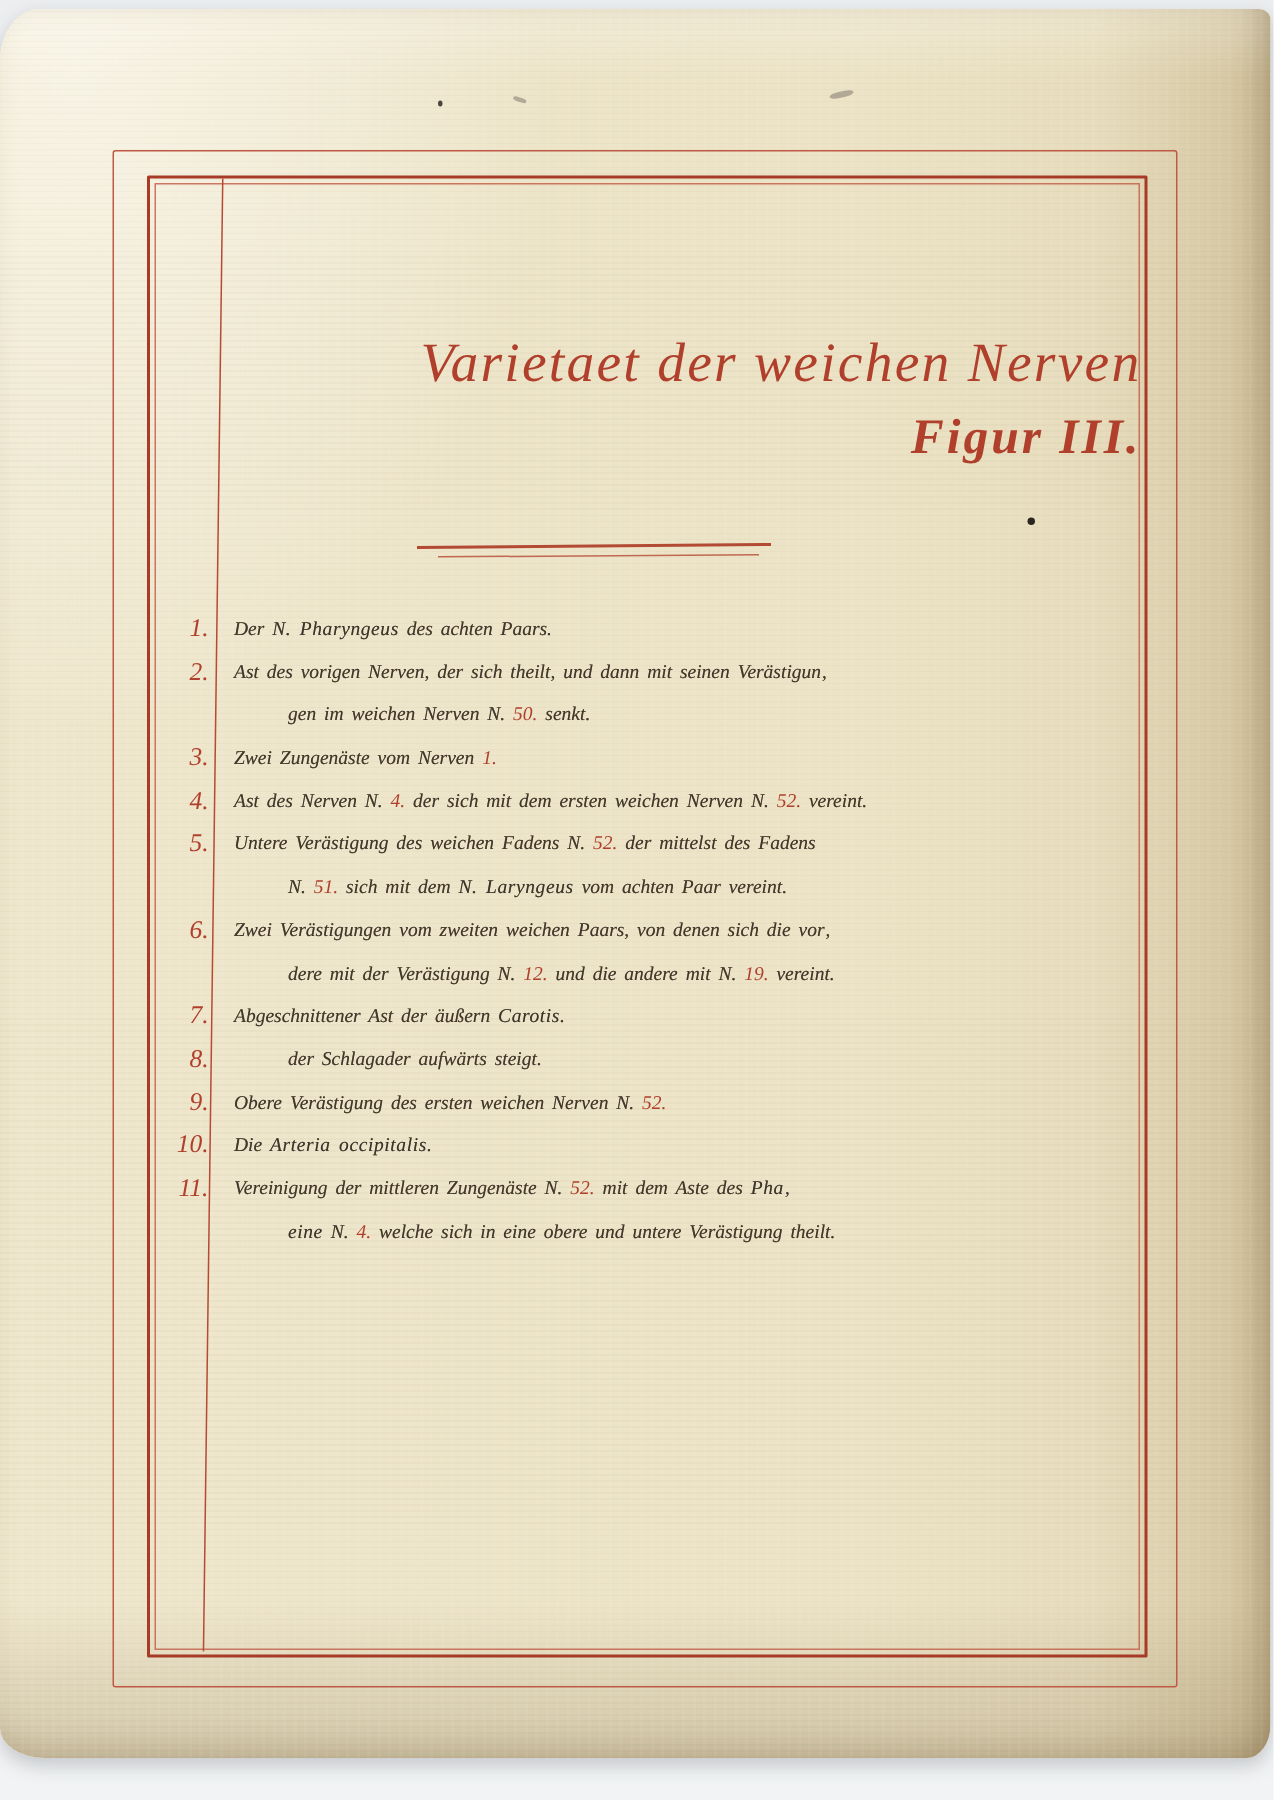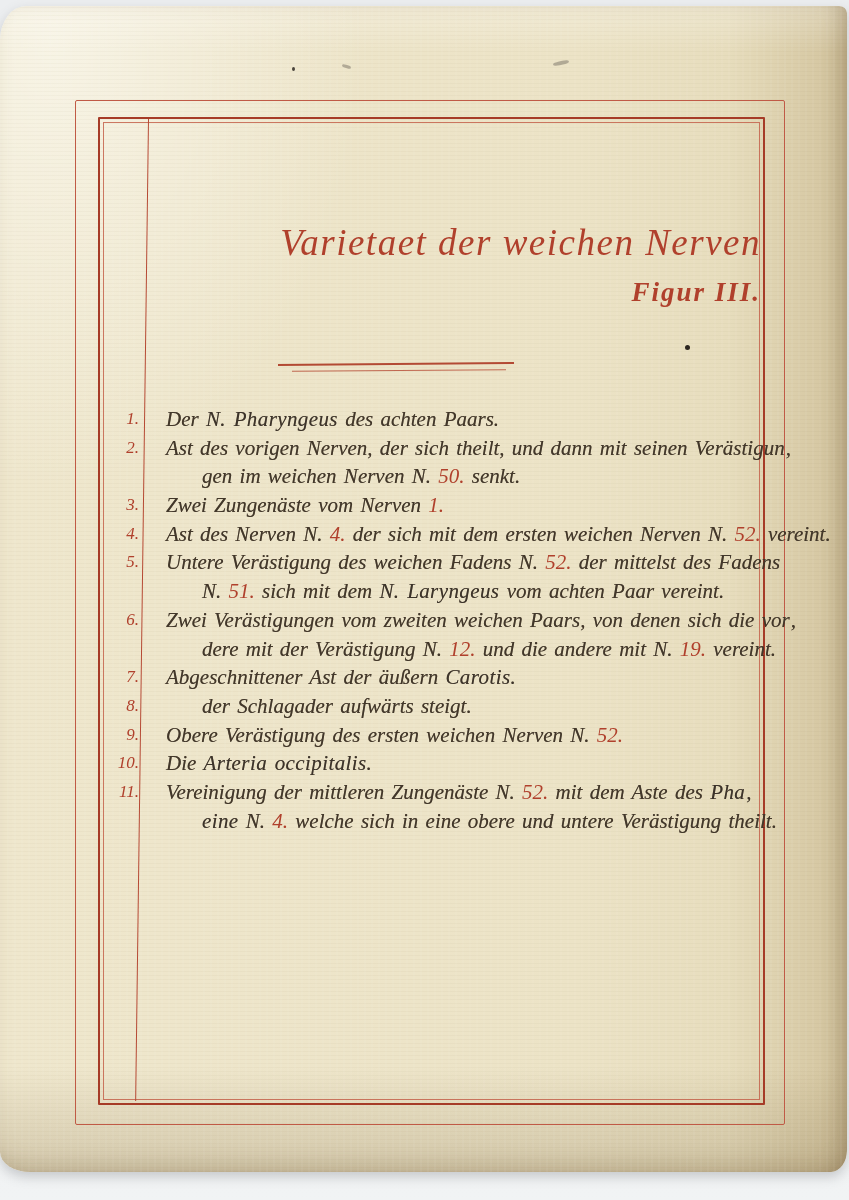--- a/index.html
+++ b/index.html
@@ -43,33 +43,33 @@
   .numline{
     position:absolute;left:148px;top:113px;width:1px;height:982px;
     background:#b64a35;transform:rotate(0.75deg);transform-origin:top center;
   }
   
   .title{
     position:absolute;left:98px;top:214px;width:663px;text-align:right;
     color:#b0402c;font-style:italic;
   }
   .t1{font-size:37px;line-height:46px;letter-spacing:1.5px;}
-  .t2{font-size:27px;line-height:40px;margin-top:6px;letter-spacing:2px;font-weight:bold;}
+  .t2{font-size:33px;line-height:40px;margin-top:6px;letter-spacing:2px;font-weight:bold;}
   
   .divider{position:absolute;left:278px;top:356px;width:238px;height:10px;}
   .divider .d1{position:absolute;left:0;top:1px;width:236px;height:1.6px;background:#b34a34;transform:rotate(-0.5deg);}
   .divider .d2{position:absolute;left:14px;top:8px;width:214px;height:1.4px;background:#bb5a44;transform:rotate(-0.4deg);opacity:.9;}
   
   .list{position:absolute;left:0;top:399px;width:847px;color:#42372a;}
   .row{display:flex;align-items:flex-start;}
   .num{
     width:148px;box-sizing:border-box;text-align:right;padding-right:9px;
     color:#b0402c;font-style:italic;font-size:17px;line-height:28.7px;
   }
-  .txt{margin-left:18px;width:600px;font-style:italic;font-size:21px;word-spacing:2px;}
+  .txt{margin-left:8px;width:600px;font-style:italic;font-size:13px;word-spacing:2px;}
   .line{height:28.7px;line-height:28.7px;white-space:nowrap;}
   .line.cont{padding-left:36px;}
   .seg-k{color:#42372a;text-shadow:0 0 .4px rgba(55,42,25,.55);}
   .seg-l{color:#3c332a;font-style:italic;letter-spacing:.4px;text-shadow:0 0 .4px rgba(55,42,25,.5);}
   .seg-r{color:#b0402c;text-shadow:none;}
   
   .speck{position:absolute;border-radius:50%;}
   .sp1{left:685px;top:339px;width:5px;height:5px;background:#2c2620;}
   .sp2{left:292px;top:61px;width:3px;height:4px;background:#4a443c;}
   .sp3{left:553px;top:55px;width:16px;height:4px;border-radius:40%;background:rgba(130,122,110,.55);transform:rotate(-12deg);}

